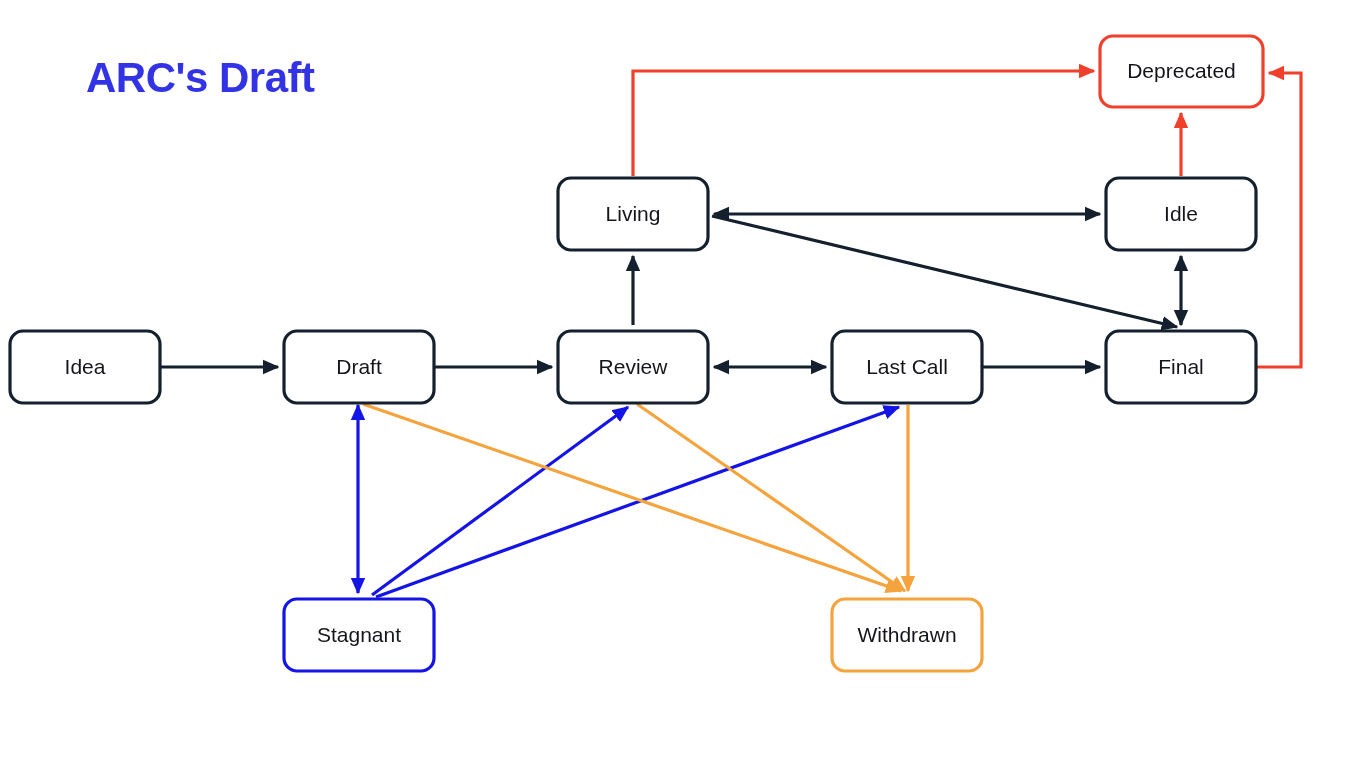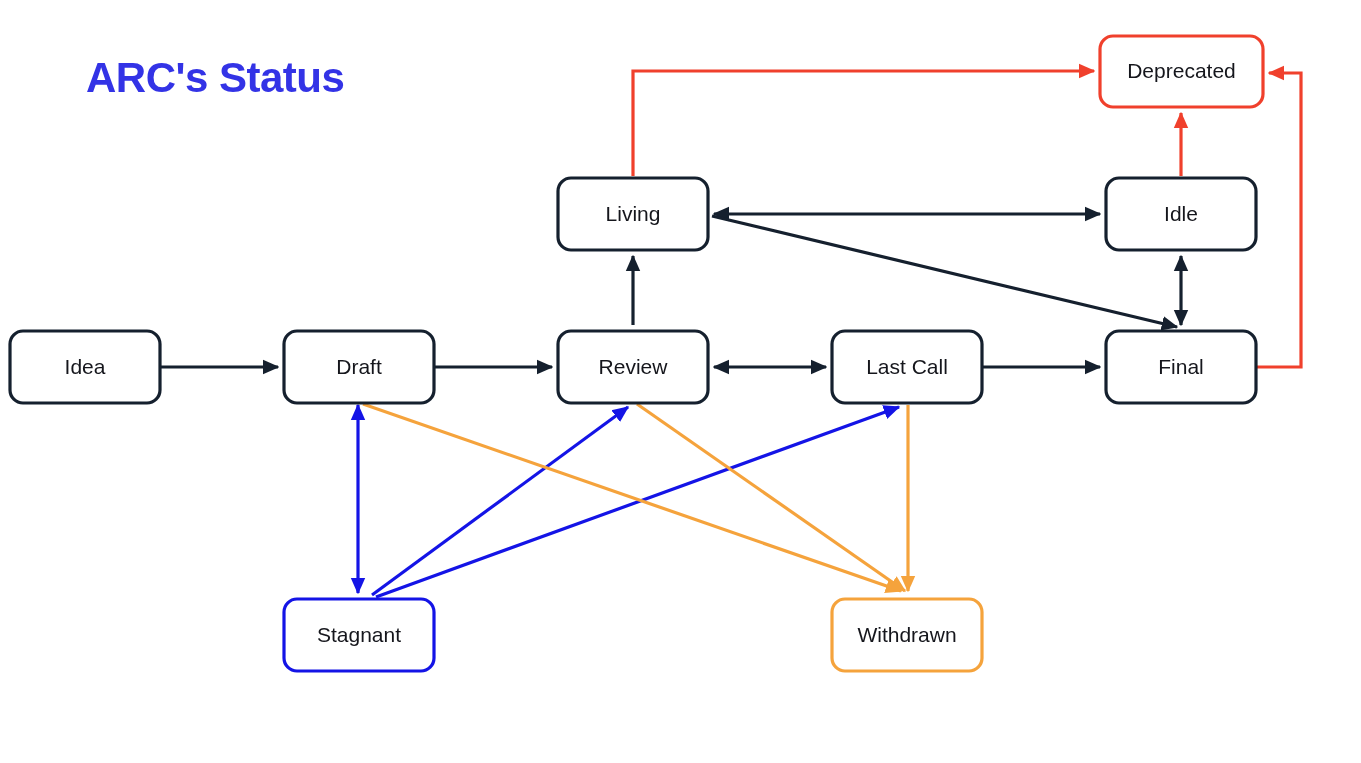--- a/index.html
+++ b/index.html
@@ -53,21 +53,21 @@
     stroke-width: 3.2;
     stroke-linecap: butt;
     stroke-linejoin: miter;
   }
 </style>
 </head>
 <body>
 
 <div id="canvas">
 
-  <h1 id="diagram-title">ARC's Status</h1>
+  <h1 id="diagram-title">ARC's Draft</h1>
 
   <svg id="flow" viewBox="0 0 1361 763" xmlns="http://www.w3.org/2000/svg">
     <defs id="arrow-defs">
         <marker id="ar-end-0" viewBox="0 0 10 10" refX="9.2" refY="5" markerWidth="5.2" markerHeight="5.2" markerUnits="strokeWidth" orient="auto">
           <path d="M 0 0.6 L 10 5 L 0 9.4 z" fill="#15202e"></path>
         </marker>
         <marker id="ar-start-0" viewBox="0 0 10 10" refX="0.8" refY="5" markerWidth="5.2" markerHeight="5.2" markerUnits="strokeWidth" orient="auto">
           <path d="M 10 0.6 L 0 5 L 10 9.4 z" fill="#15202e"></path>
         </marker>
         <marker id="ar-end-1" viewBox="0 0 10 10" refX="9.2" refY="5" markerWidth="5.2" markerHeight="5.2" markerUnits="strokeWidth" orient="auto">

